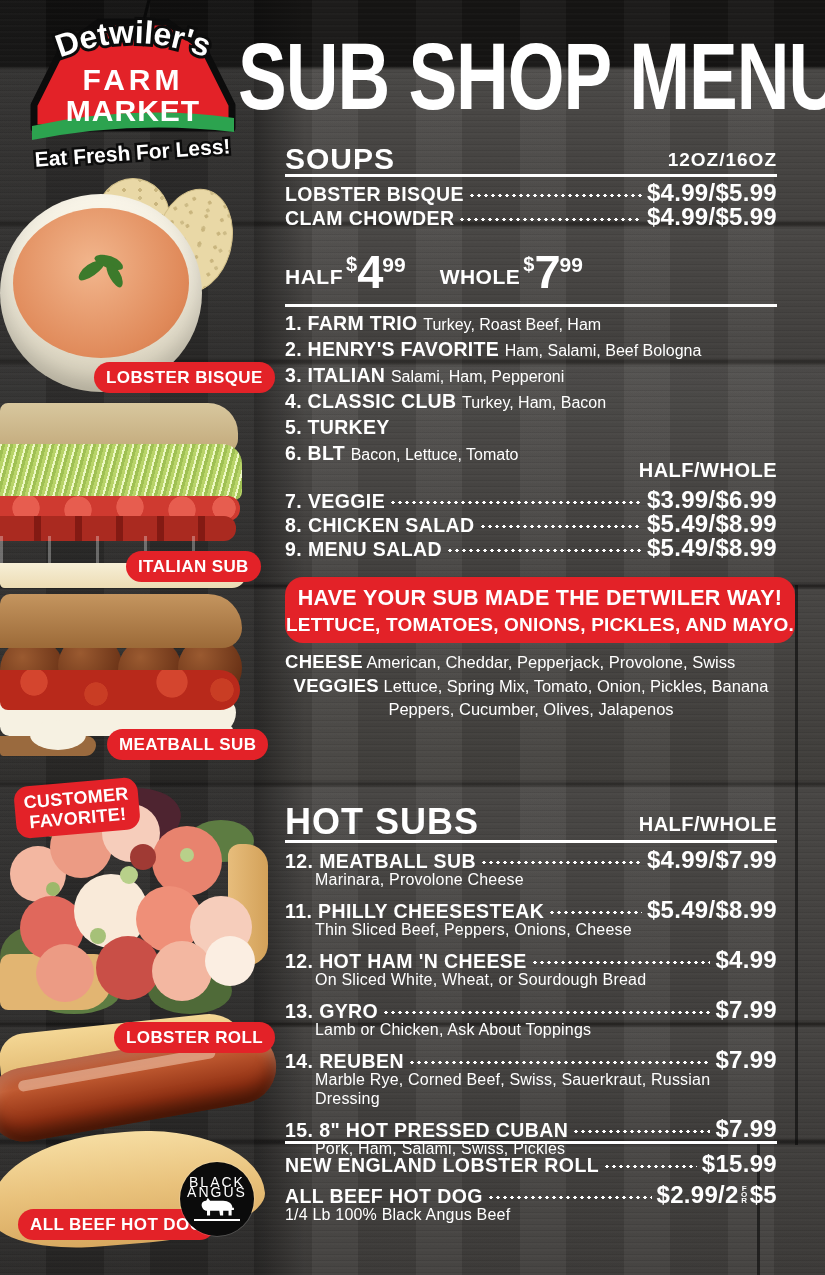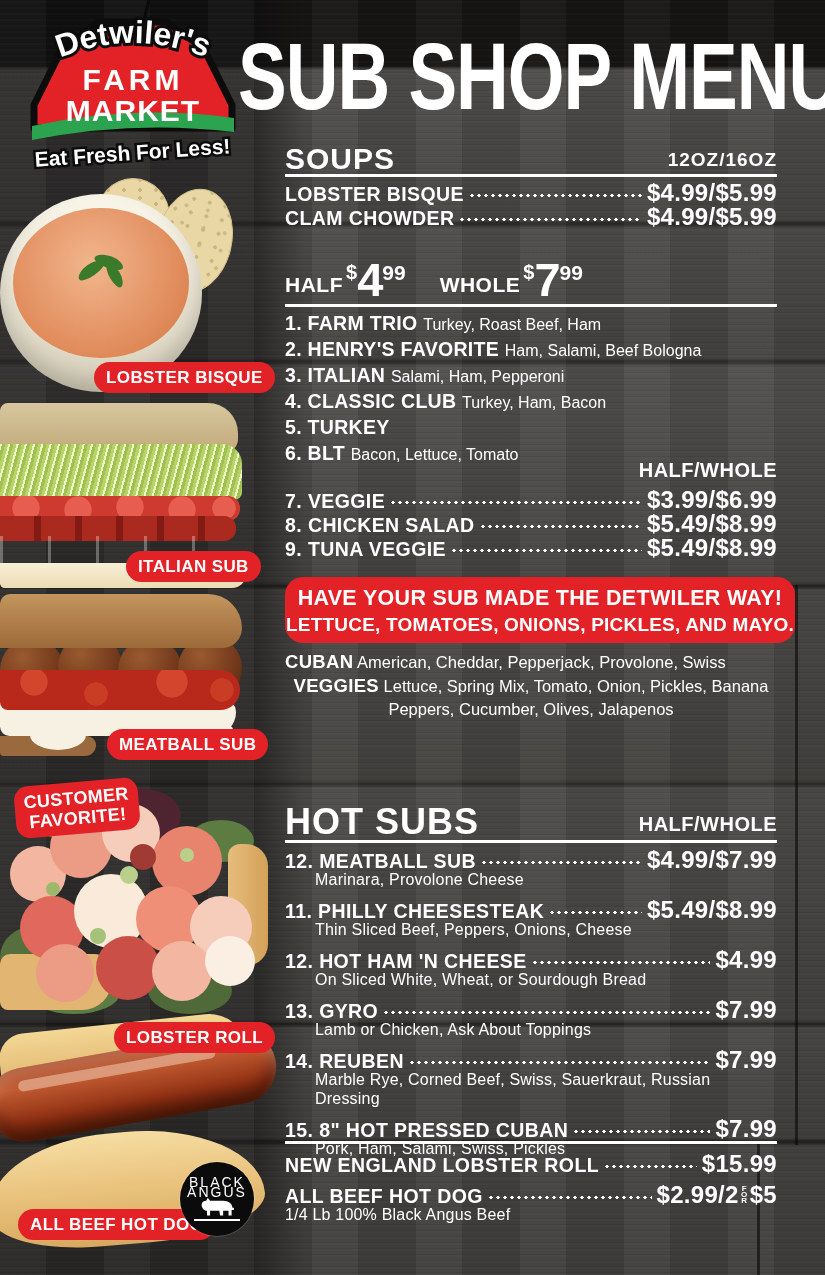--- a/index.html
+++ b/index.html
@@ -37,21 +37,21 @@
   .hw{font-size:20px;letter-spacing:0.5px;margin-bottom:4px;}
 
   .rows{position:absolute;left:285px;width:492px;}
   .prow{display:flex;align-items:baseline;font-weight:bold;height:24px;}
   .prow .nm{font-size:19.5px;letter-spacing:0.4px;white-space:nowrap;}
   .prow .pr{font-size:24px;white-space:nowrap;letter-spacing:0.3px;}
   .dots{flex:1;align-self:flex-end;height:5px;margin:0 5px 5px 5px;
     background-image:radial-gradient(circle 1.7px at 3px 2.5px,#fff 97%,rgba(255,255,255,0));
     background-size:7px 5px;background-repeat:repeat-x;}
 
-  .combo-wrap{display:flex;gap:34px;margin-bottom:4px;}
+  .combo-wrap{display:flex;gap:34px;margin-bottom:12px;}
   .combo{display:flex;align-items:flex-start;}
   .pc-label{font-size:21px;margin-top:13px;letter-spacing:0.5px;}
   .pc-cur{font-size:20px;margin-top:1px;margin-left:3px;}
   .pc-amt{font-size:47px;line-height:0.85;letter-spacing:-1px;}
   .pc-cents{font-size:21px;margin-top:1px;}
 
   .ci{font-size:19.5px;font-weight:bold;line-height:25px;letter-spacing:0.3px;white-space:nowrap;}
   .ci .desc{font-size:16px;font-weight:normal;letter-spacing:0;}
 
   .right-label{position:absolute;left:285px;width:492px;text-align:right;font-size:20px;font-weight:bold;letter-spacing:0.5px;}
@@ -173,33 +173,33 @@
       <span class="nm"><span>7.</span> <span>VEGGIE</span></span>
       <span class="dots"></span>
       <span class="pr">$3.99/$6.99</span>
     </div>
     <div class="prow">
       <span class="nm"><span>8.</span> <span>CHICKEN SALAD</span></span>
       <span class="dots"></span>
       <span class="pr">$5.49/$8.99</span>
     </div>
     <div class="prow">
-      <span class="nm"><span>9.</span> <span>TUNA VEGGIE</span></span>
+      <span class="nm"><span>9.</span> <span>MENU SALAD</span></span>
       <span class="dots"></span>
       <span class="pr">$5.49/$8.99</span>
     </div>
   </div>
 
   <div class="banner">
     <div class="l1">HAVE YOUR SUB MADE THE DETWILER WAY!</div>
     <div class="l2">LETTUCE, TOMATOES, ONIONS, PICKLES, AND MAYO.</div>
   </div>
 
   <div class="rows" style="top:650px;">
-    <div class="topping"><span class="tlabel">CUBAN</span> <span>American, Cheddar, Pepperjack, Provolone, Swiss</span></div>
+    <div class="topping"><span class="tlabel">CHEESE</span> <span>American, Cheddar, Pepperjack, Provolone, Swiss</span></div>
     <div class="topping t-center"><span class="tlabel">VEGGIES</span> <span>Lettuce, Spring Mix, Tomato, Onion, Pickles, Banana Peppers, Cucumber, Olives, Jalapenos</span></div>
   </div>
 
   <div class="sec-head" style="top:797px;height:43px;">
     <span class="h-big">HOT SUBS</span>
     <span class="hw">HALF/WHOLE</span>
   </div>
   <div class="rows" style="top:846px;">
     <div class="hitem">
       <div class="prow">

